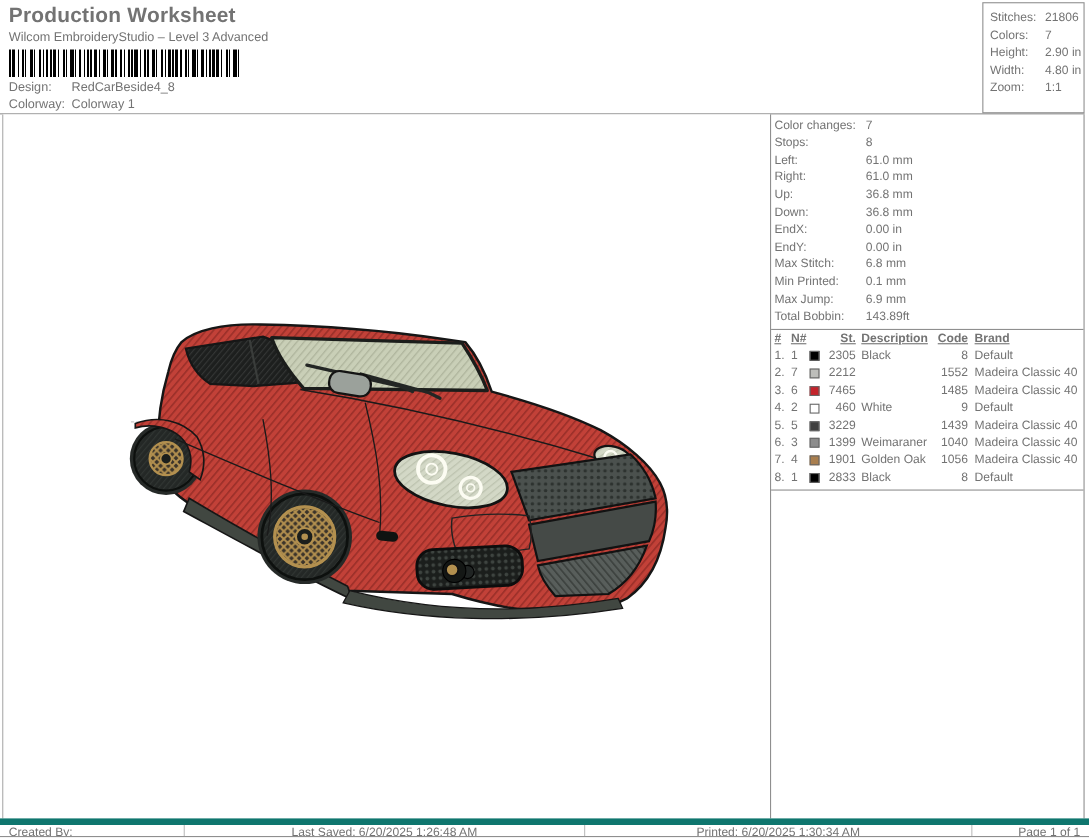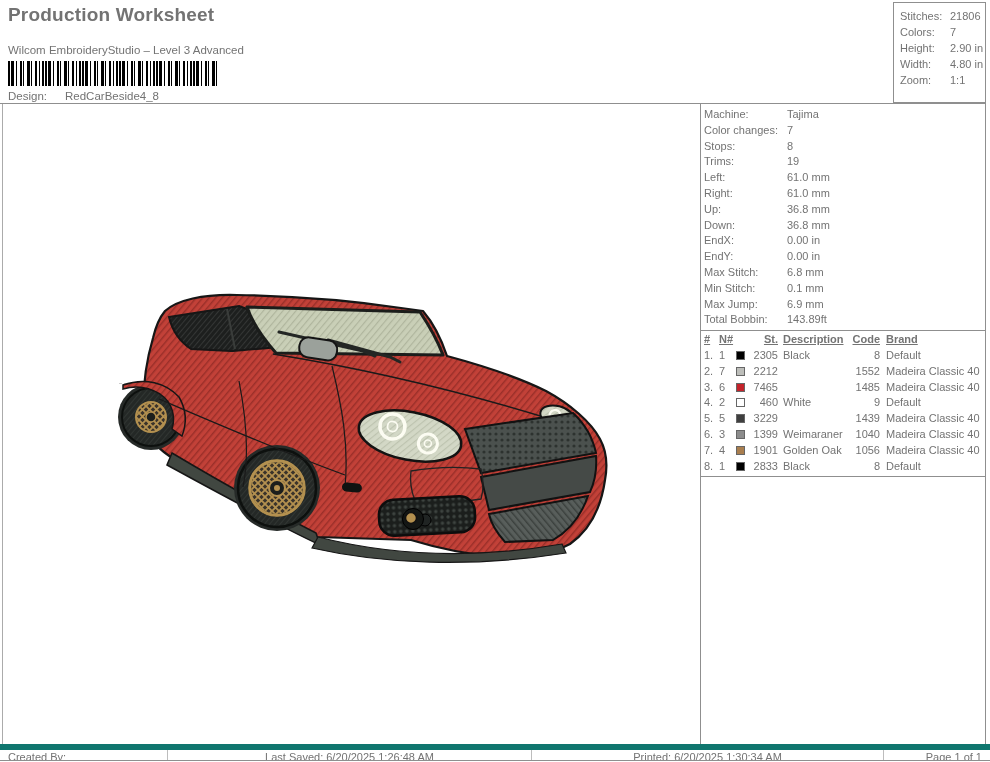--- a/index.html
+++ b/index.html
@@ -2,21 +2,21 @@
 <html style="--body: #c24138; --body-shadow: #9a2f29; --windshield: #c9cfb7; --windshield-shadow: #afb59d; --glass: #1d1f1e; --glass-line: #343635; --gold: #b3904f; --gold-dark: #3a332a; --grille: #4b514e; --grille-dot: #2d322f; --carbon: #585e5b; --carbon-line: #3b403d; --skirt: #414741; --tire: #242826; --tire-line: #313633; --headlight: #d3d8c6; --outline: #161616;"><head>
 <meta charset="utf-8">
 <style>
   html,body{margin:0;padding:0;background:#fff;}
   .page{position:relative;width:990px;height:762px;background:#ffffff;
         font-family:"Liberation Sans","DejaVu Sans",sans-serif;color:#737373;overflow:hidden;}
 
   
   .header{position:absolute;left:8px;top:4px;width:870px;}
   .title{font-size:19px;font-weight:bold;letter-spacing:0.2px;}
-  .subtitle{font-size:11.5px;margin-top:18px;}
+  .subtitle{font-size:11.5px;margin-top:2px;}
   .barcode{margin-top:5px;width:210px;height:25px;
     background:repeating-linear-gradient(90deg,
       #000 0 2px,#fff 2px 3px,#000 3px 6px,#fff 6px 8px,#000 8px 9px,#fff 9px 12px,
       #000 12px 14px,#fff 14px 15px,#000 15px 16px,#fff 16px 19px,#000 19px 22px,
       #fff 22px 23px,#000 23px 24px,#fff 24px 27px,#000 27px 29px,#fff 29px 31px,
       #000 31px 32px,#fff 32px 34px,#000 34px 36px,#fff 36px 37px);}
   .kv{font-size:11.5px;margin-top:4px;}
   .kv .k{display:inline-block;width:57px;}
 
   
@@ -226,36 +226,28 @@
         <circle cx="274" cy="232" r="10.5" fill="#141715" stroke="#000" stroke-width="1"></circle>
         <circle cx="272" cy="231" r="5.5" fill="var(--gold)" stroke="#111" stroke-width="1.5"></circle>
       </g>
 
       <rect x="203" y="196" width="20" height="9" rx="4.5" transform="rotate(6 213 200)" fill="#101311"></rect>
     </svg>
   </div>
 
   <div class="side-panel">
     <div class="m-row">
-        <span class="k">Machine:</span>
-        <span>Tajima</span>
-      </div>
-    <div class="m-row">
         <span class="k">Color changes:</span>
         <span>7</span>
       </div>
     <div class="m-row">
         <span class="k">Stops:</span>
         <span>8</span>
       </div>
     <div class="m-row">
-        <span class="k">Trims:</span>
-        <span>19</span>
-      </div>
-    <div class="m-row">
         <span class="k">Left:</span>
         <span>61.0 mm</span>
       </div>
     <div class="m-row">
         <span class="k">Right:</span>
         <span>61.0 mm</span>
       </div>
     <div class="m-row">
         <span class="k">Up:</span>
         <span>36.8 mm</span>
@@ -270,21 +262,21 @@
       </div>
     <div class="m-row">
         <span class="k">EndY:</span>
         <span>0.00 in</span>
       </div>
     <div class="m-row">
         <span class="k">Max Stitch:</span>
         <span>6.8 mm</span>
       </div>
     <div class="m-row">
-        <span class="k">Min Stitch:</span>
+        <span class="k">Min Printed:</span>
         <span>0.1 mm</span>
       </div>
     <div class="m-row">
         <span class="k">Max Jump:</span>
         <span>6.9 mm</span>
       </div>
     <div class="m-row">
         <span class="k">Total Bobbin:</span>
         <span>143.89ft</span>
       </div>

